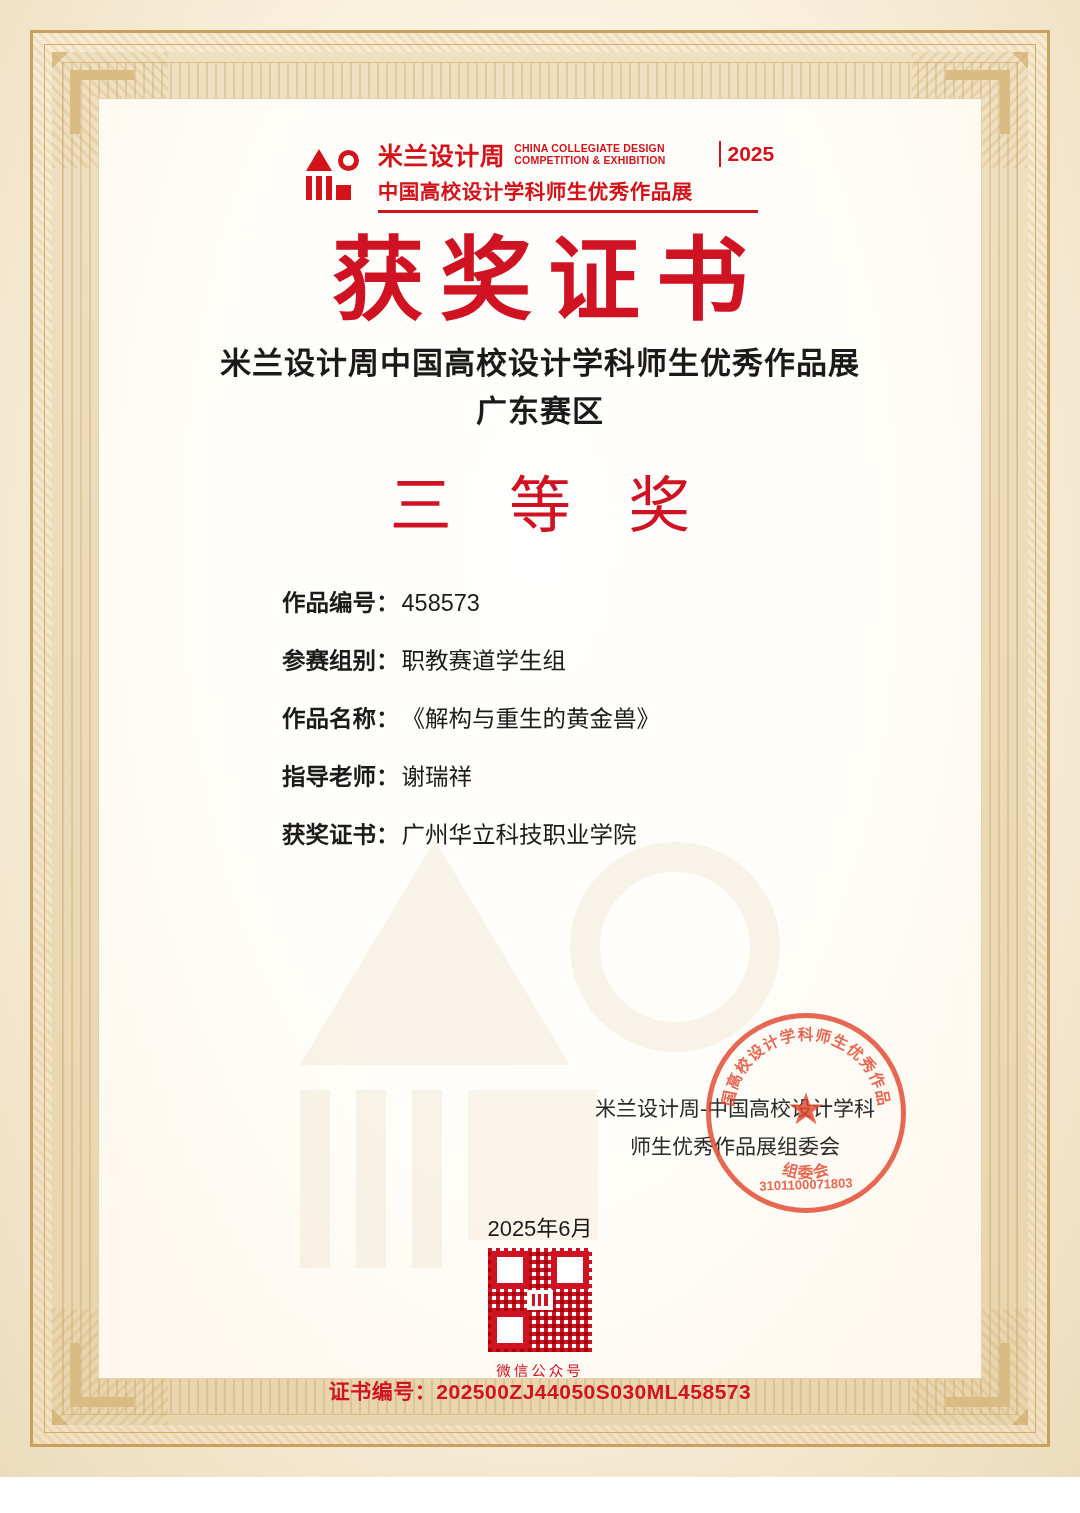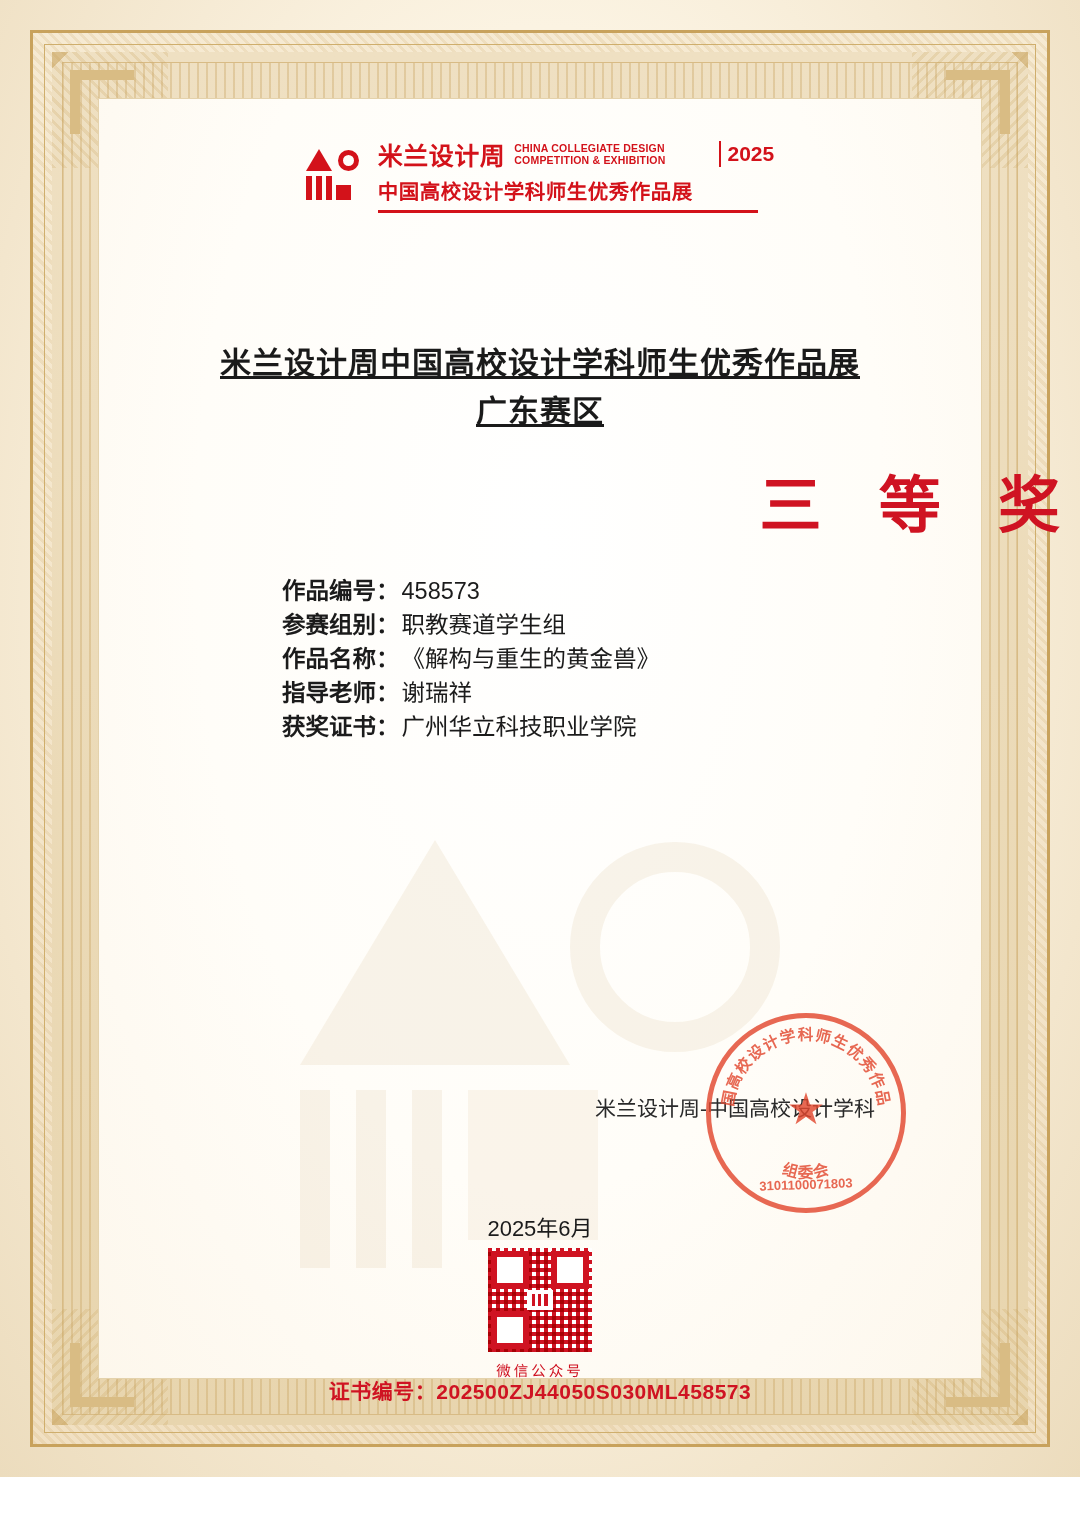--- a/index.html
+++ b/index.html
@@ -222,42 +222,42 @@
   .subtitle {
     position: absolute;
     left: 0; right: 0;
     top: 340px;
     text-align: center;
     font-size: 31px;
     color: #1a1a1a;
     font-weight: 600;
     letter-spacing: 1px;
     line-height: 48px;
-    text-decoration: underline;
   }
 
   .award-level {
     position: absolute;
     left: 0; right: 0;
     top: 455px;
-    text-align: right;
+    text-align: center;
     font-size: 62px;
-    font-weight: bold;
+    font-weight: normal;
     color: #cf1322;
     letter-spacing: 20px;
     text-indent: 20px;
   }
 
   
   .fields {
     position: absolute;
     left: 282px;
-    top: 572px;
+    top: 584px;
     display: flex;
     flex-direction: column;
+    gap: 24px;
   }
   .field-row {
     display: flex;
     align-items: baseline;
     font-size: 23.5px;
     color: #1b1b1b;
   }
   .field-label {
     font-weight: 700;
     white-space: nowrap;
@@ -458,20 +458,21 @@
         <span class="logo-year-wrap">
           <span class="logo-divider"></span>
           <span>2025</span>
         </span>
       </div>
       <div class="logo-line2">中国高校设计学科师生优秀作品展</div>
       <div class="logo-underline"></div>
     </div>
   </div>
 
+  <div class="main-title">获奖证书</div>
 
   <div class="subtitle">
     <div>米兰设计周中国高校设计学科师生优秀作品展</div>
     <div>广东赛区</div>
   </div>
 
   <div class="award-level">三 等 奖</div>
 
   <div class="fields">
     <div class="field-row">
@@ -491,20 +492,21 @@
       <span class="field-value">谢瑞祥</span>
     </div>
     <div class="field-row">
       <span class="field-label">获奖证书：</span>
       <span class="field-value">广州华立科技职业学院</span>
     </div>
   </div>
 
   <div class="issuer">
     <div>米兰设计周-中国高校设计学科</div>
+    <div>师生优秀作品展组委会</div>
   </div>
 
   <div class="seal">
     <svg class="seal-arc" viewBox="0 0 190 190">
       <defs>
         <path id="arcTop" d="M 22,95 A 73,73 0 0 1 168,95"></path>
         <path id="arcBot" d="M 30,95 A 65,65 0 0 0 160,95"></path>
       </defs>
       <text>
         <textPath href="#arcTop" startOffset="50%" text-anchor="middle" id="sealTop">中国高校设计学科师生优秀作品展</textPath>

